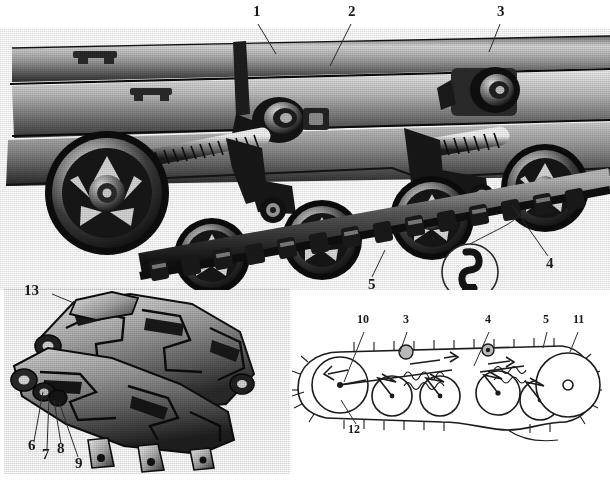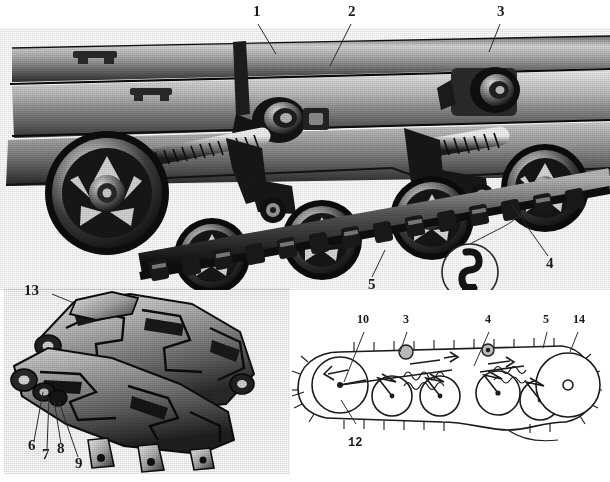--- a/index.html
+++ b/index.html
@@ -520,16 +520,16 @@
   <div class="callout" style="left:24px;top:283px;">13</div>
   <div class="callout" style="left:28px;top:438px;">6</div>
   <div class="callout" style="left:42px;top:447px;">7</div>
   <div class="callout" style="left:57px;top:441px;">8</div>
   <div class="callout" style="left:75px;top:456px;">9</div>
 
   <div class="callout sm" style="left:357px;top:313px;">10</div>
   <div class="callout sm" style="left:403px;top:313px;">3</div>
   <div class="callout sm" style="left:485px;top:313px;">4</div>
   <div class="callout sm" style="left:543px;top:313px;">5</div>
-  <div class="callout sm" style="left:573px;top:313px;">14</div>
-  <div class="callout sm" style="left:348px;top:437px;font-family:Liberation Mono, monospace;">12</div>
+  <div class="callout sm" style="left:573px;top:313px;">11</div>
+  <div class="callout sm" style="left:348px;top:423px;">12</div>
 
 </div>
 
 </body></html>

